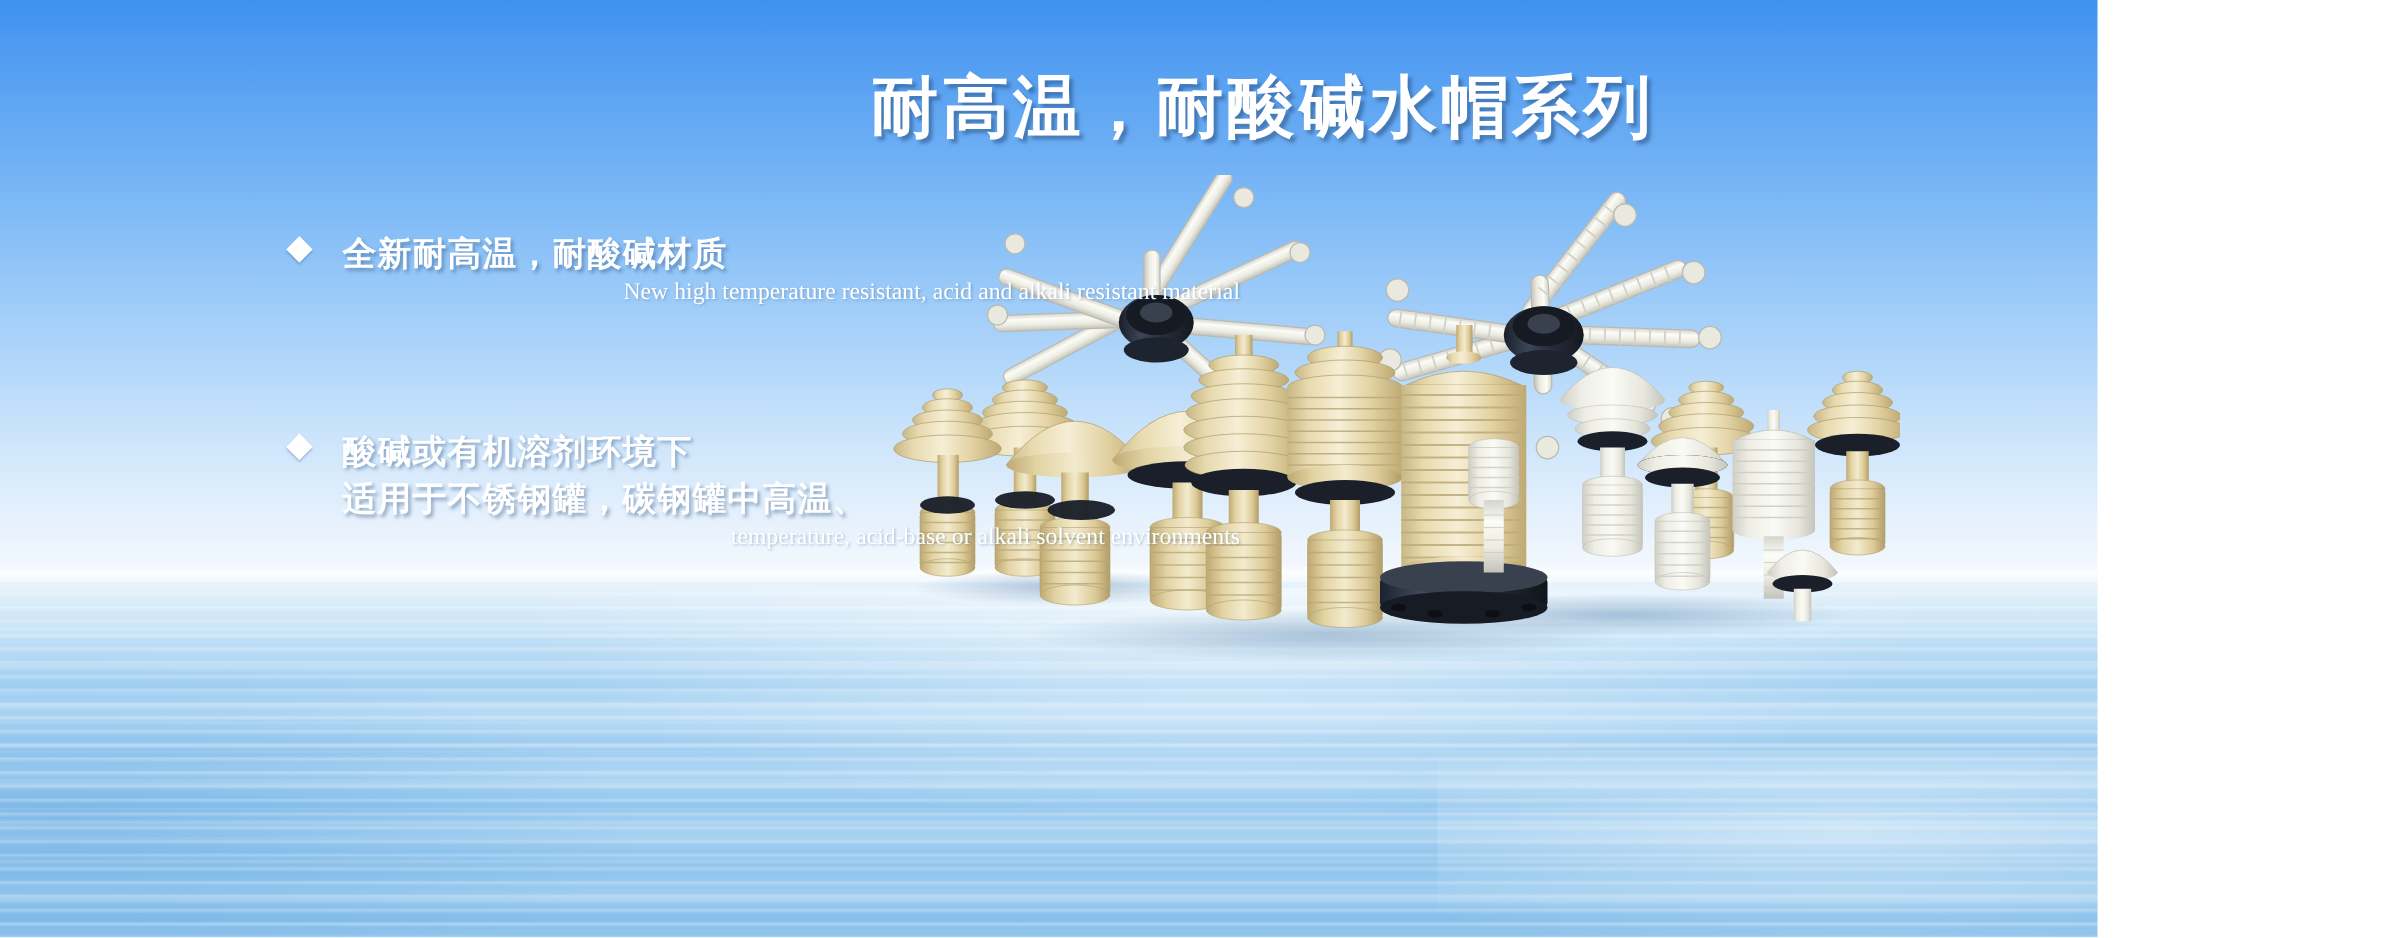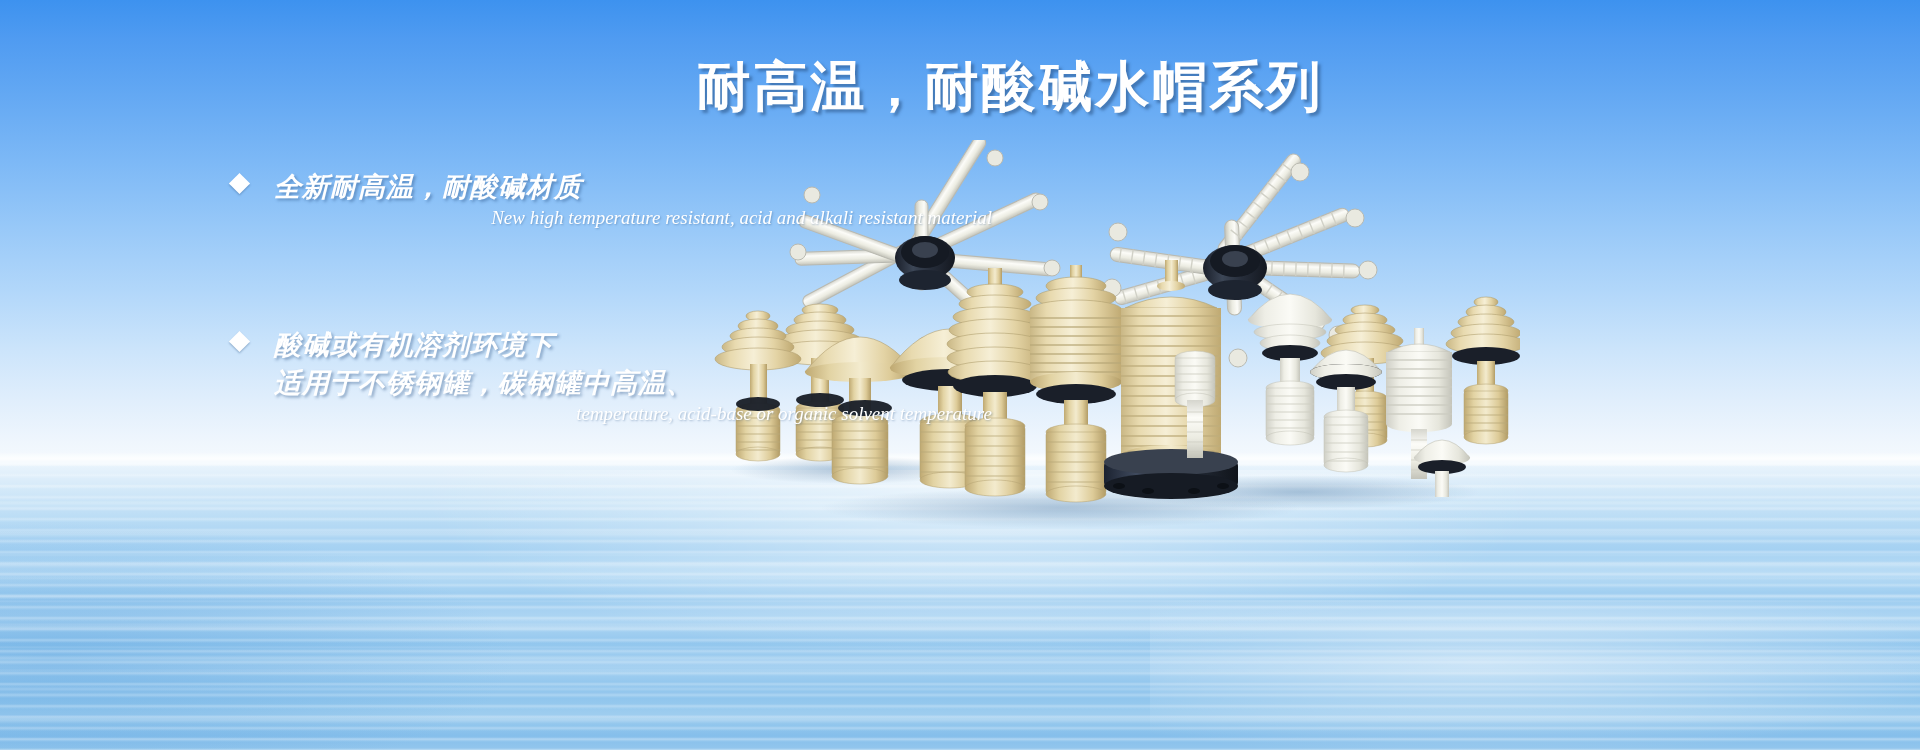--- a/index.html
+++ b/index.html
@@ -3,21 +3,21 @@
 <meta charset="utf-8">
 <style>
   html, body {
     margin: 0;
     padding: 0;
     background: #ffffff;
   }
 
   #banner {
     position: relative;
-    width: 1920px;
+    width: 1678px;
     height: 750px;
     overflow: hidden;
     font-family: "Liberation Sans", sans-serif;
   }
 
   
   .sky {
     position: absolute;
     left: 0; top: 0;
     width: 1920px;
@@ -142,23 +142,22 @@
     color: #ffffff;
     letter-spacing: 3px;
     white-space: nowrap;
     text-shadow: 3px 3px 3px rgba(40,80,130,0.55);
     transform: translateX(-50%);
   }
 
   .bullets {
     position: absolute;
     left: 232px;
-    top: 168px;
+    top: 184px;
     width: 760px;
-    font-style: italic;
   }
 
   .bullet-row {
     position: relative;
     margin-bottom: 96px;
   }
 
   .bullet-row:last-child { margin-bottom: 0; }
 
   .diamond {
@@ -739,20 +738,20 @@
     </div>
 
     <div class="bullet-row">
       <span class="diamond"></span>
       <div class="bullet-body">
         <div class="cn-block">
           <div class="cn-line">酸碱或有机溶剂环境下</div>
           <div class="cn-line">适用于不锈钢罐，碳钢罐中高温、</div>
         </div>
         <div class="en-block">
-          <div class="en-line">temperature, acid-base or organic solvent temperature</div>
+          <div class="en-line">temperature, acid-base or alkali solvent environments</div>
         </div>
       </div>
     </div>
 
   </div>
 
 </div>
 
 </body></html>

